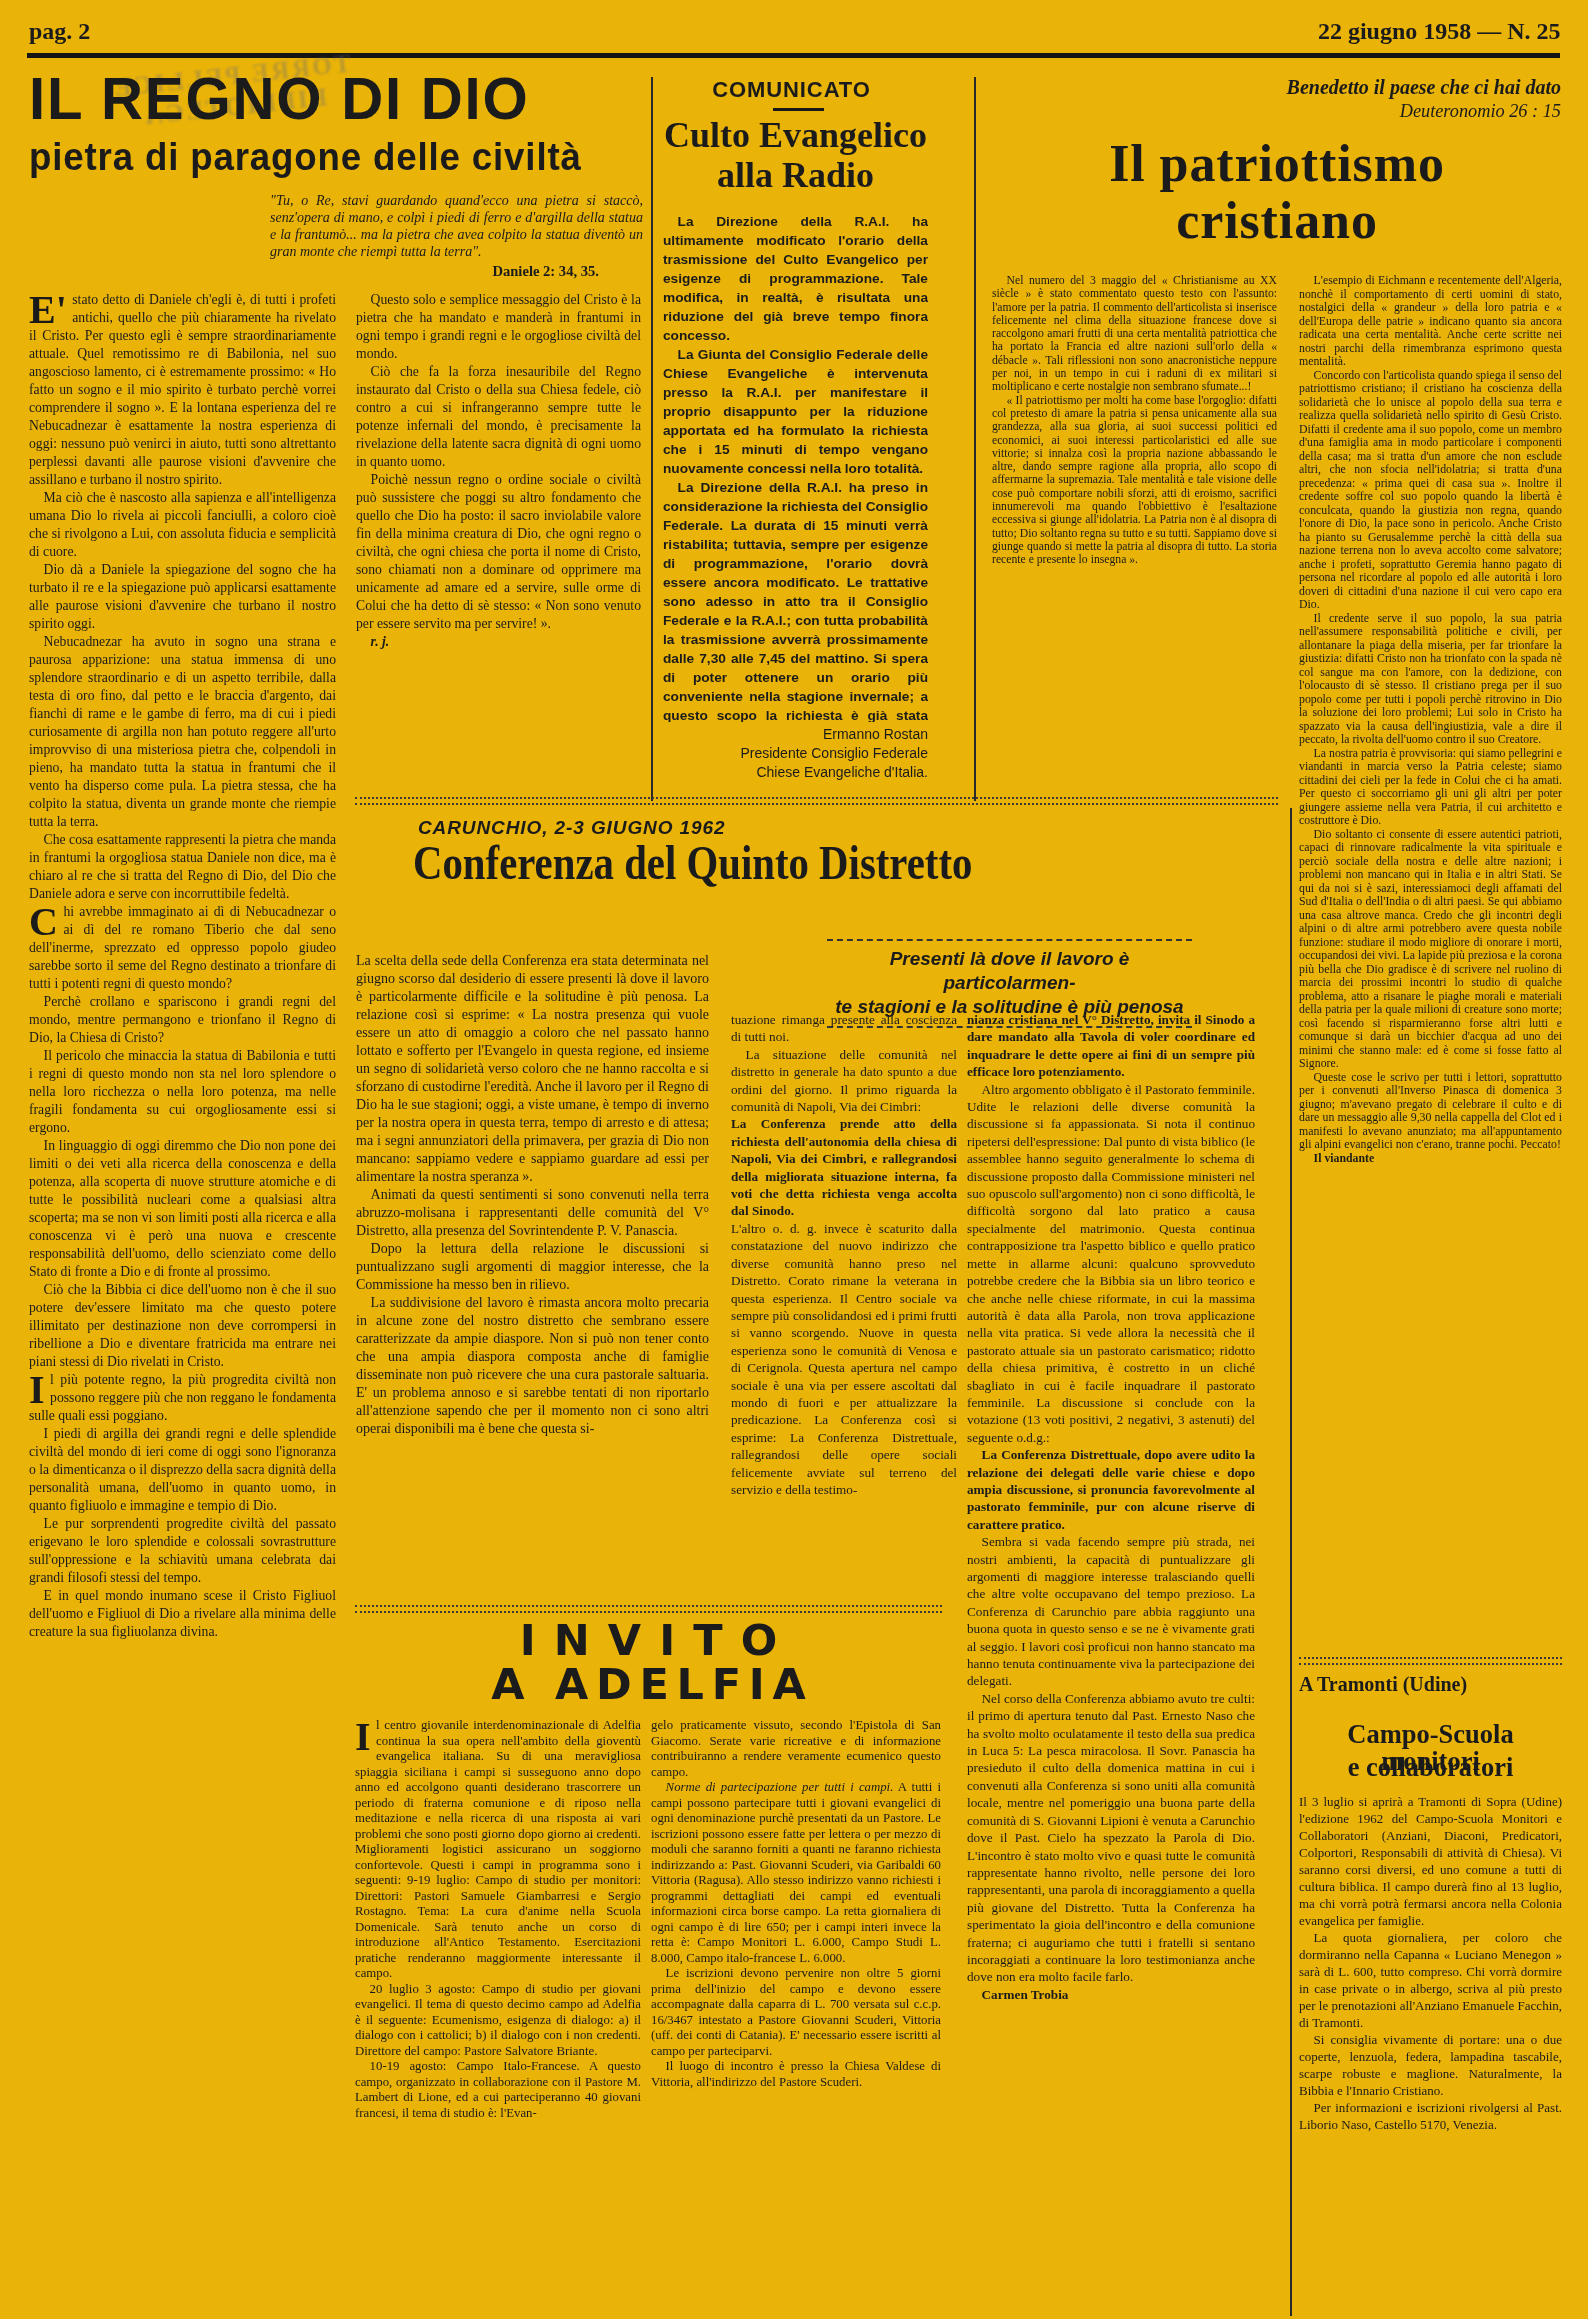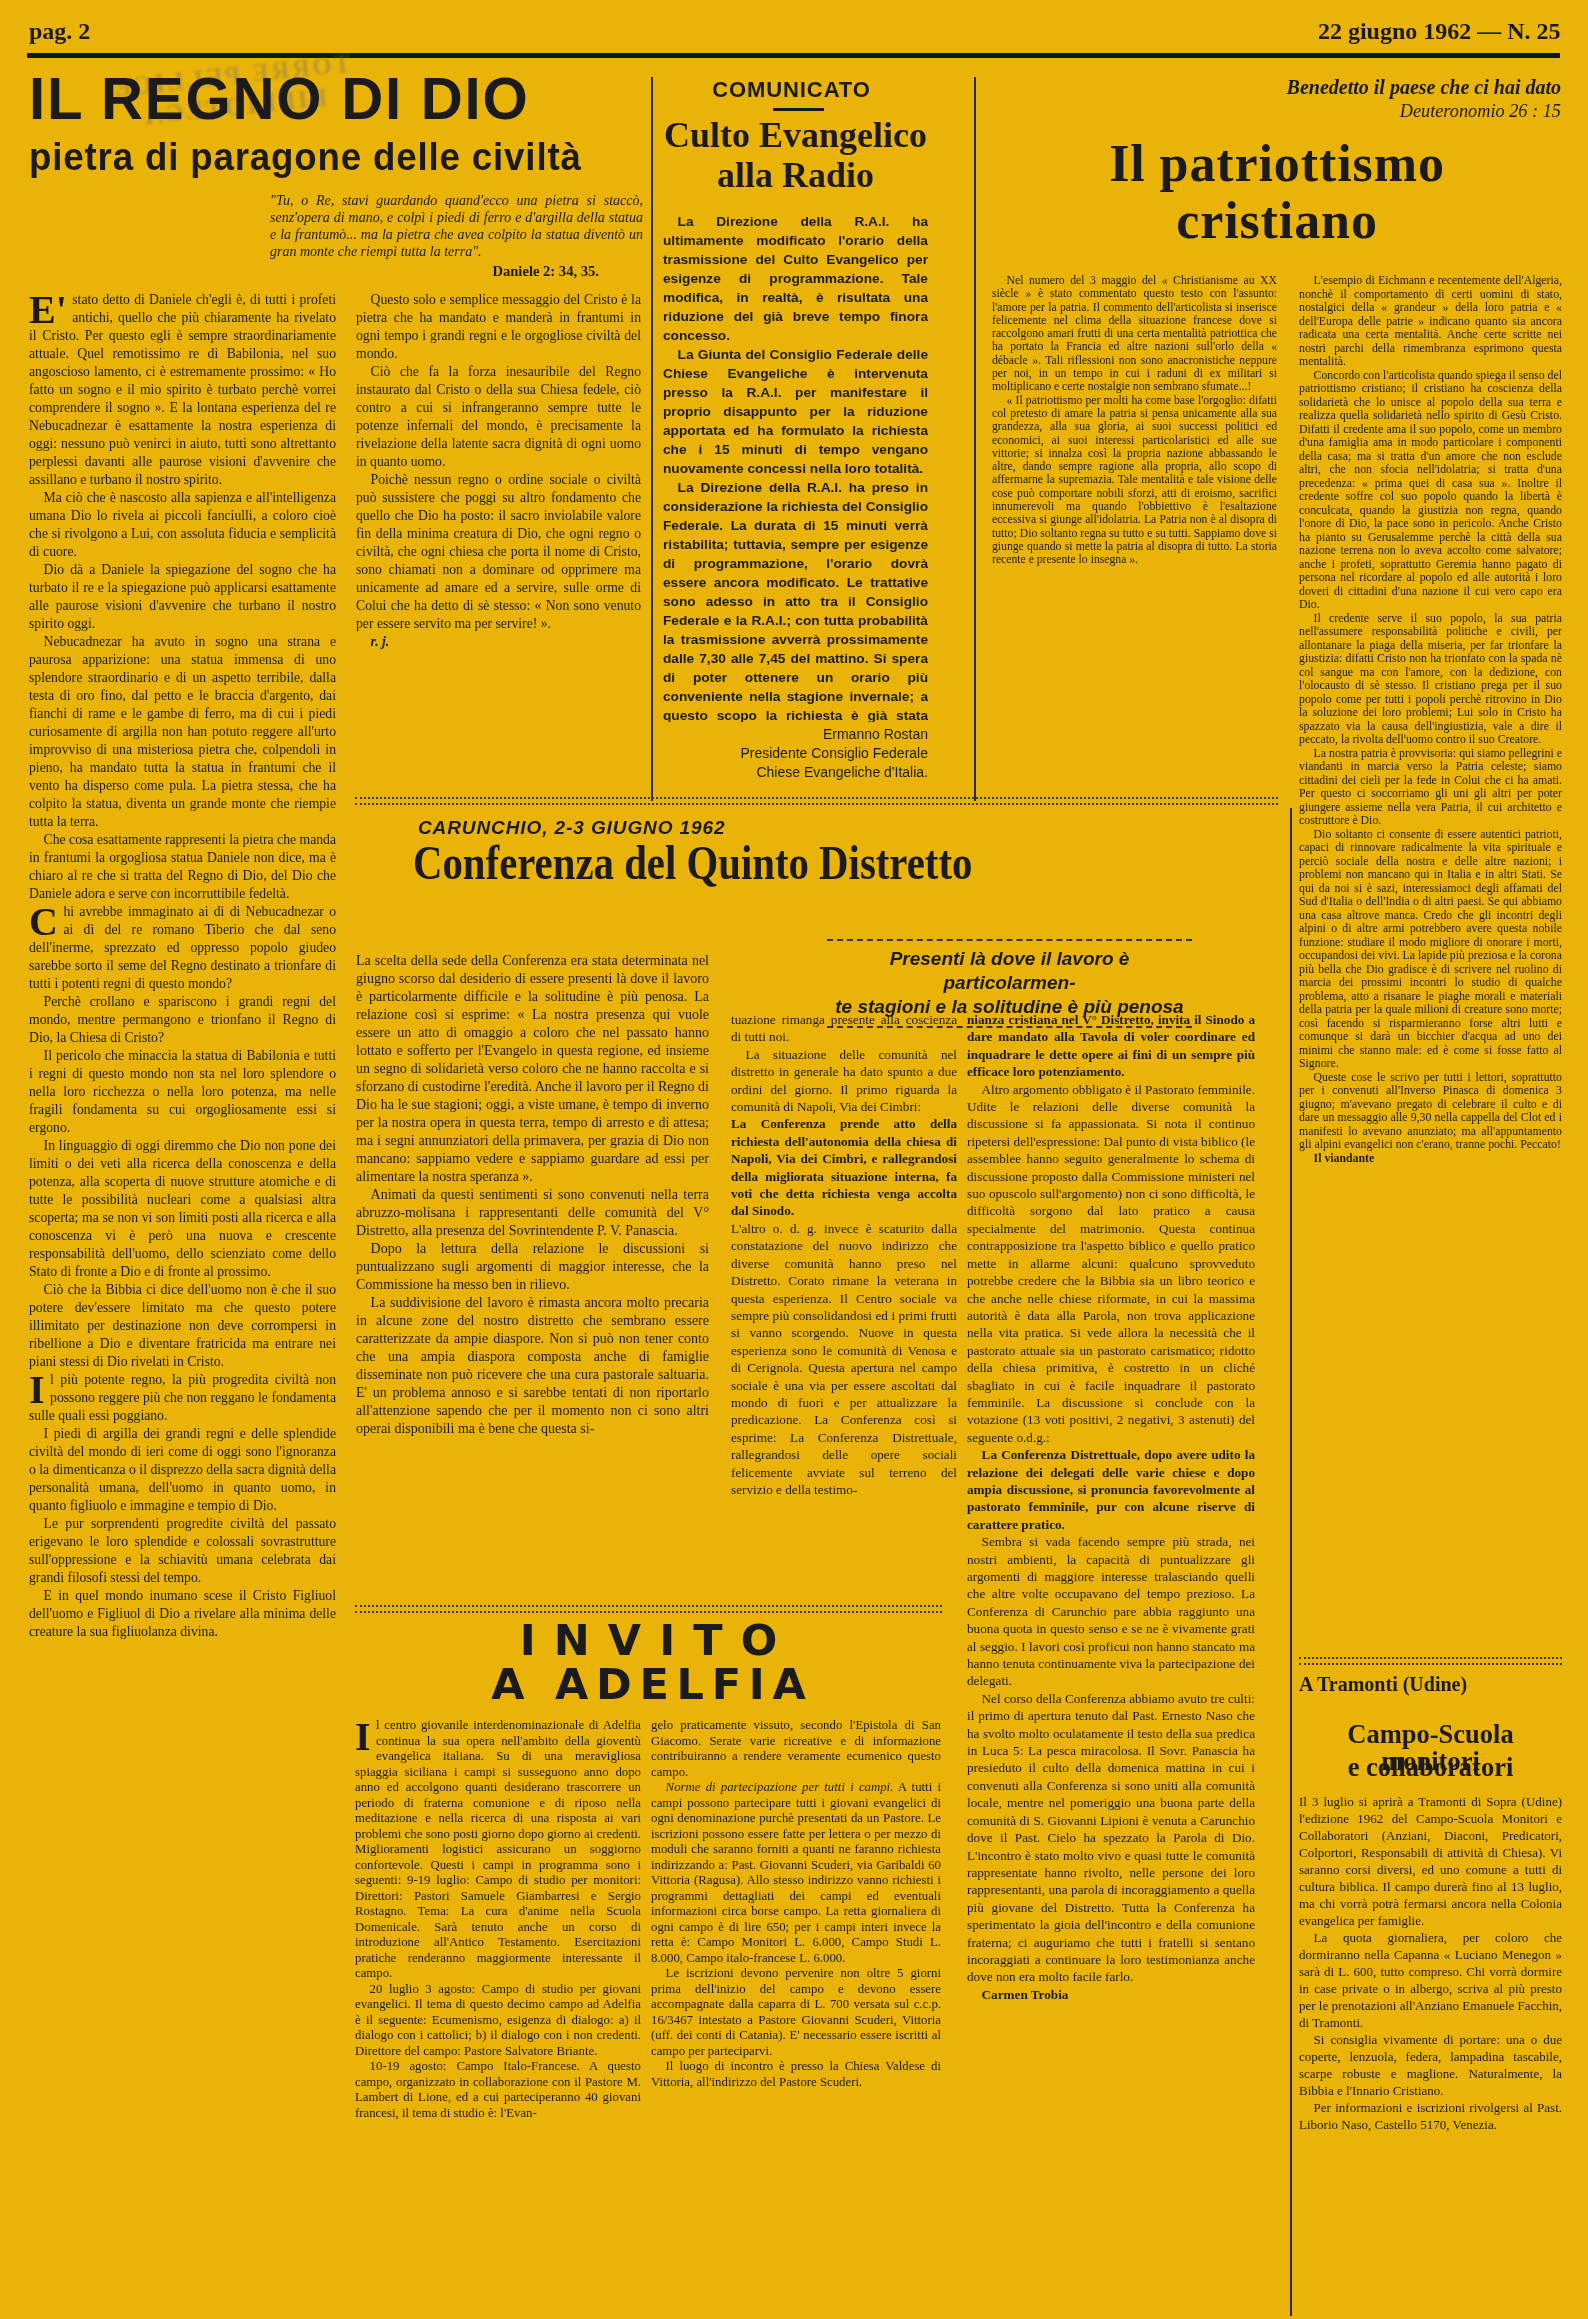--- a/index.html
+++ b/index.html
@@ -97,21 +97,21 @@
   #tra-title2b{position:absolute;left:1299px;top:1754px;width:263px;text-align:center;
                font-size:26.5px;line-height:1;font-weight:900;}
   #tra-body{left:1299px;top:1793px;width:263px;height:517px;font-size:13px;line-height:17px;}
 </style>
 </head>
 <body>
 
 <div id="paper">
 
   <div id="pag-label">pag. 2</div>
-  <div id="date-label">22 giugno 1962 — N. 25</div>
+  <div id="date-label">22 giugno 1958 — N. 25</div>
   <div id="head-rule"></div>
 
   <div id="stamp">
     <div>TORRE PELLICE</div>
     <div>BIBLIOTECA</div>
   </div>
 
   <div class="vrule" id="vr1"></div>
   <div class="vrule" id="vr2"></div>
   <div class="vrule" id="vr3"></div>

